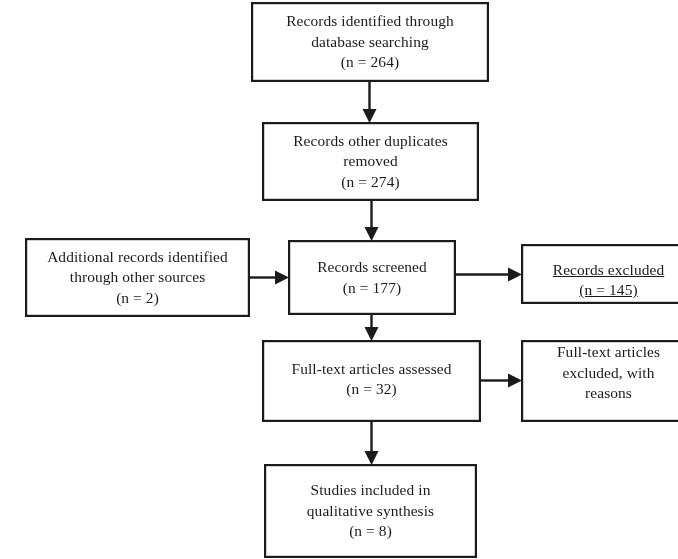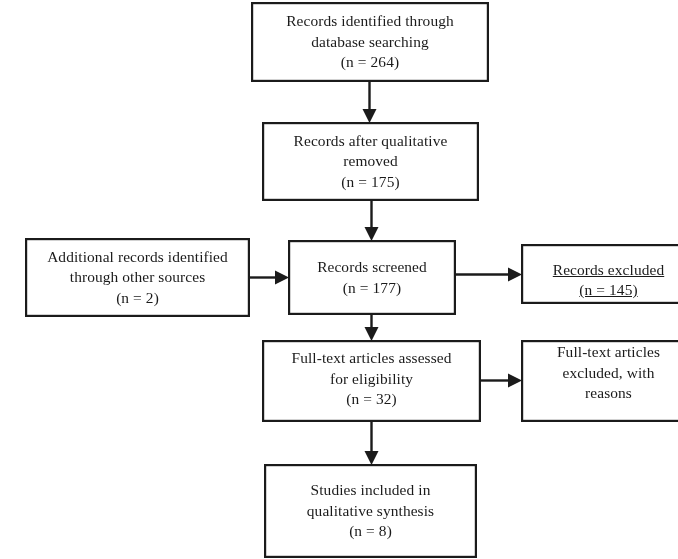--- a/index.html
+++ b/index.html
@@ -114,44 +114,43 @@
 
   </svg>
 
   <div class="box-text" style="left:228px; top:3px; width:236px; height:78px;">
     <span class="tline">Records identified through</span>
     <span class="tline">database searching</span>
     <span class="tline">(n = 264)</span>
   </div>
 
   <div class="box-text" style="left:239px; top:123px; width:215px; height:77px;">
-    <span class="tline">Records after qualitative</span>
+    <span class="tline">Records other duplicates</span>
     <span class="tline">removed</span>
-    <span class="tline">(n = 175)</span>
+    <span class="tline">(n = 274)</span>
   </div>
 
   <div class="box-text" style="left:2px; top:239px; width:223px; height:77px;text-align:center;">
     <span class="tline">Additional records identified</span>
     <span class="tline">through other sources</span>
     <span class="tline">(n = 2)</span>
   </div>
 
   <div class="box-text" style="left:265px; top:241px; width:166px; height:73px;">
     <span class="tline">Records screened</span>
     <span class="tline">(n = 177)</span>
   </div>
 
   <div class="box-text" style="left:498px; top:245px; width:173px; height:70px;text-decoration:underline;">
     <span class="tline">Records excluded</span>
     <span class="tline">(n = 145)</span>
   </div>
 
   <div class="box-text" style="left:239px; top:341px; width:217px; height:76px;">
     <span class="tline">Full-text articles assessed</span>
-    <span class="tline">for eligibility</span>
     <span class="tline">(n = 32)</span>
   </div>
 
   <div class="box-text" style="left:498px; top:333px; width:173px; height:80px;">
     <span class="tline">Full-text articles</span>
     <span class="tline">excluded, with</span>
     <span class="tline">reasons</span>
   </div>
 
   <div class="box-text" style="left:241px; top:465px; width:211px; height:92px;justify-content:center;">

